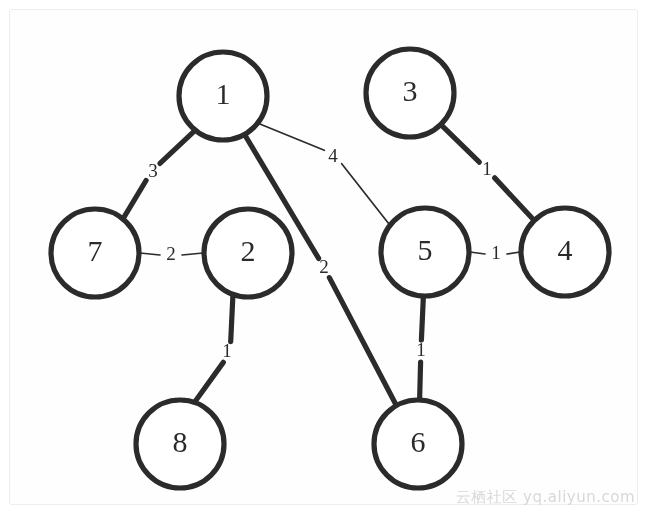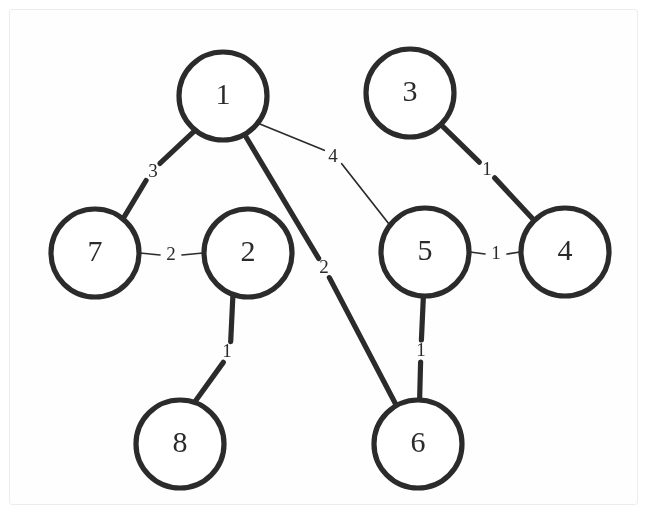--- a/index.html
+++ b/index.html
@@ -138,14 +138,15 @@
           <circle cx="180" cy="444" r="44" class="node-circle" stroke="#2b2b2b" stroke-width="5.2"></circle>
           <text x="180" y="445" class="node-label">8</text>
         </g>
         <g>
           <circle cx="418" cy="444" r="44" class="node-circle" stroke="#2b2b2b" stroke-width="5.2"></circle>
           <text x="418" y="445" class="node-label">6</text>
         </g>
       </g>
   </svg>
 
+  <div id="watermark">云栖社区 yq.aliyun.com</div>
 
 </div>
 
 </body></html>

